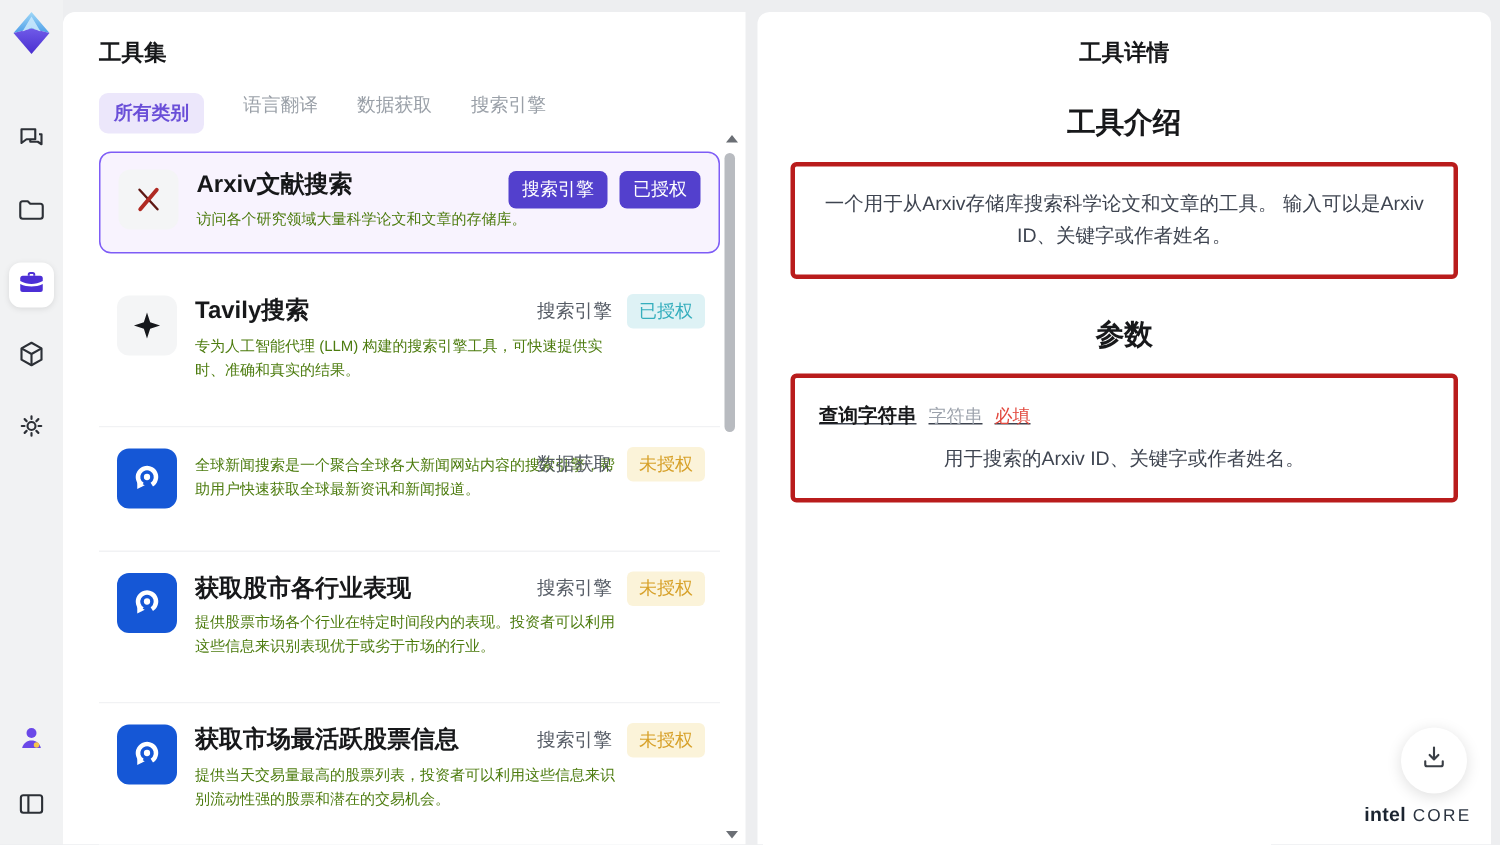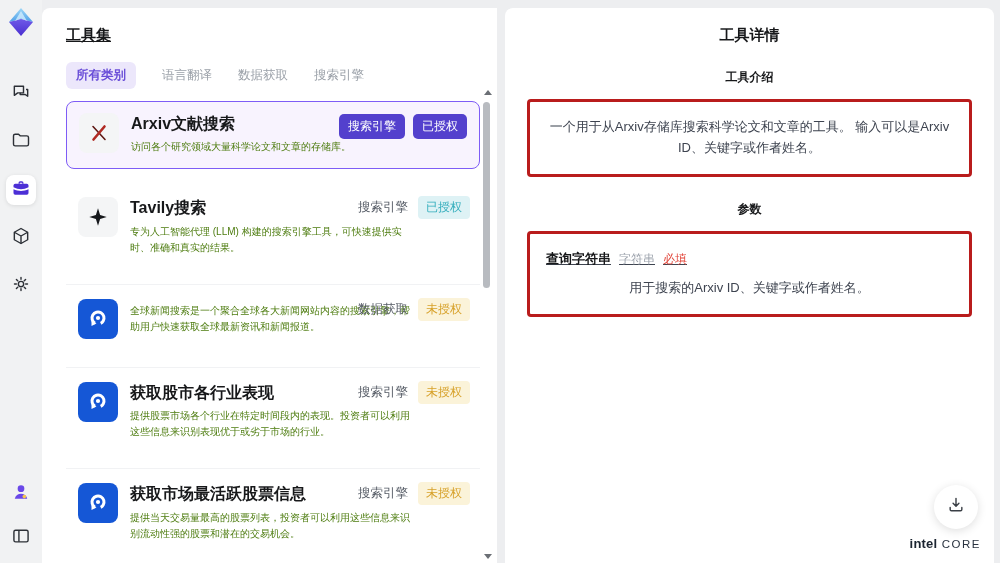--- a/index.html
+++ b/index.html
@@ -24,22 +24,22 @@
   }
   .rail-item.active { background: #ffffff; box-shadow: 0 1px 4px rgba(0,0,0,.10); }
   .rail-spacer { flex: 1; }
   .rail-bottom { display: flex; flex-direction: column; gap: 14px; align-items: center; margin-bottom: 12px; }
 
   
   .list-panel {
     width: 455px; flex-shrink: 0; margin-top: 8px; background: #fff;
     border-radius: 8px 0 0 0; padding: 18px 0 0 24px; position: relative;
   }
-  .panel-title { font-size: 15px; font-weight: bold; text-decoration: underline; }
-  .tabs { display: flex; align-items: center; gap: 26px; margin-top: 17px; font-size: 12.5px; color: #9aa0a8; }
+  .panel-title { font-size: 15px; font-weight: bold; }
+  .tabs { display: flex; align-items: flex-start; gap: 26px; margin-top: 17px; font-size: 12.5px; color: #9aa0a8; }
   .tab { cursor: pointer; white-space: nowrap; }
   .tab.active { background: #ece7fb; color: #6a4fd8; font-weight: bold; padding: 5px 10px; border-radius: 6px; }
 
   .tool-list { margin-top: 12px; width: 414px; }
   .tool-item {
     position: relative; display: flex; gap: 12px; background: #fff;
     padding: 11px 10px 13px 12px; cursor: pointer;
   }
   .tool-item.selected {
     border: 1px solid #7e5cf6; background: #f8f3fe; border-radius: 8px;
@@ -68,21 +68,21 @@
   .scroll-arrow.down { bottom: 0; border-left: 4px solid transparent; border-right: 4px solid transparent; border-top: 5px solid #6b6f75; }
   .scroll-thumb { position: absolute; top: 12px; left: 1px; width: 7px; height: 186px; background: #b8bbc0; border-radius: 4px; cursor: pointer; }
 
   
   .panel-gap { width: 8px; flex-shrink: 0; }
   .detail-panel {
     flex: 1; margin: 8px 6px 0 0; background: #fff; border-radius: 8px 8px 0 0;
     padding: 18px 22px; position: relative; text-align: center;
   }
   .detail-title { font-size: 15px; font-weight: bold; }
-  .section-heading { font-size: 12px; font-weight: bold; margin-top: 24px; }
+  .section-heading { font-size: 19px; font-weight: bold; margin-top: 24px; }
   .card {
     border: 3px solid #b91c1c; border-radius: 4px; background: #fff;
     margin-top: 13px; padding: 15px 16px; font-size: 13px; color: #3e4450; line-height: 1.6;
   }
   .param-line { display: flex; align-items: baseline; gap: 8px; text-decoration: underline; }
   .param-name { font-size: 13px; font-weight: bold; color: #17181a; }
   .param-type { font-size: 12px; color: #9ba1ab; }
   .param-required { font-size: 12px; color: #e2483d; }
   .param-desc { margin-top: 9px; font-size: 13px; color: #3e4450; }
 

